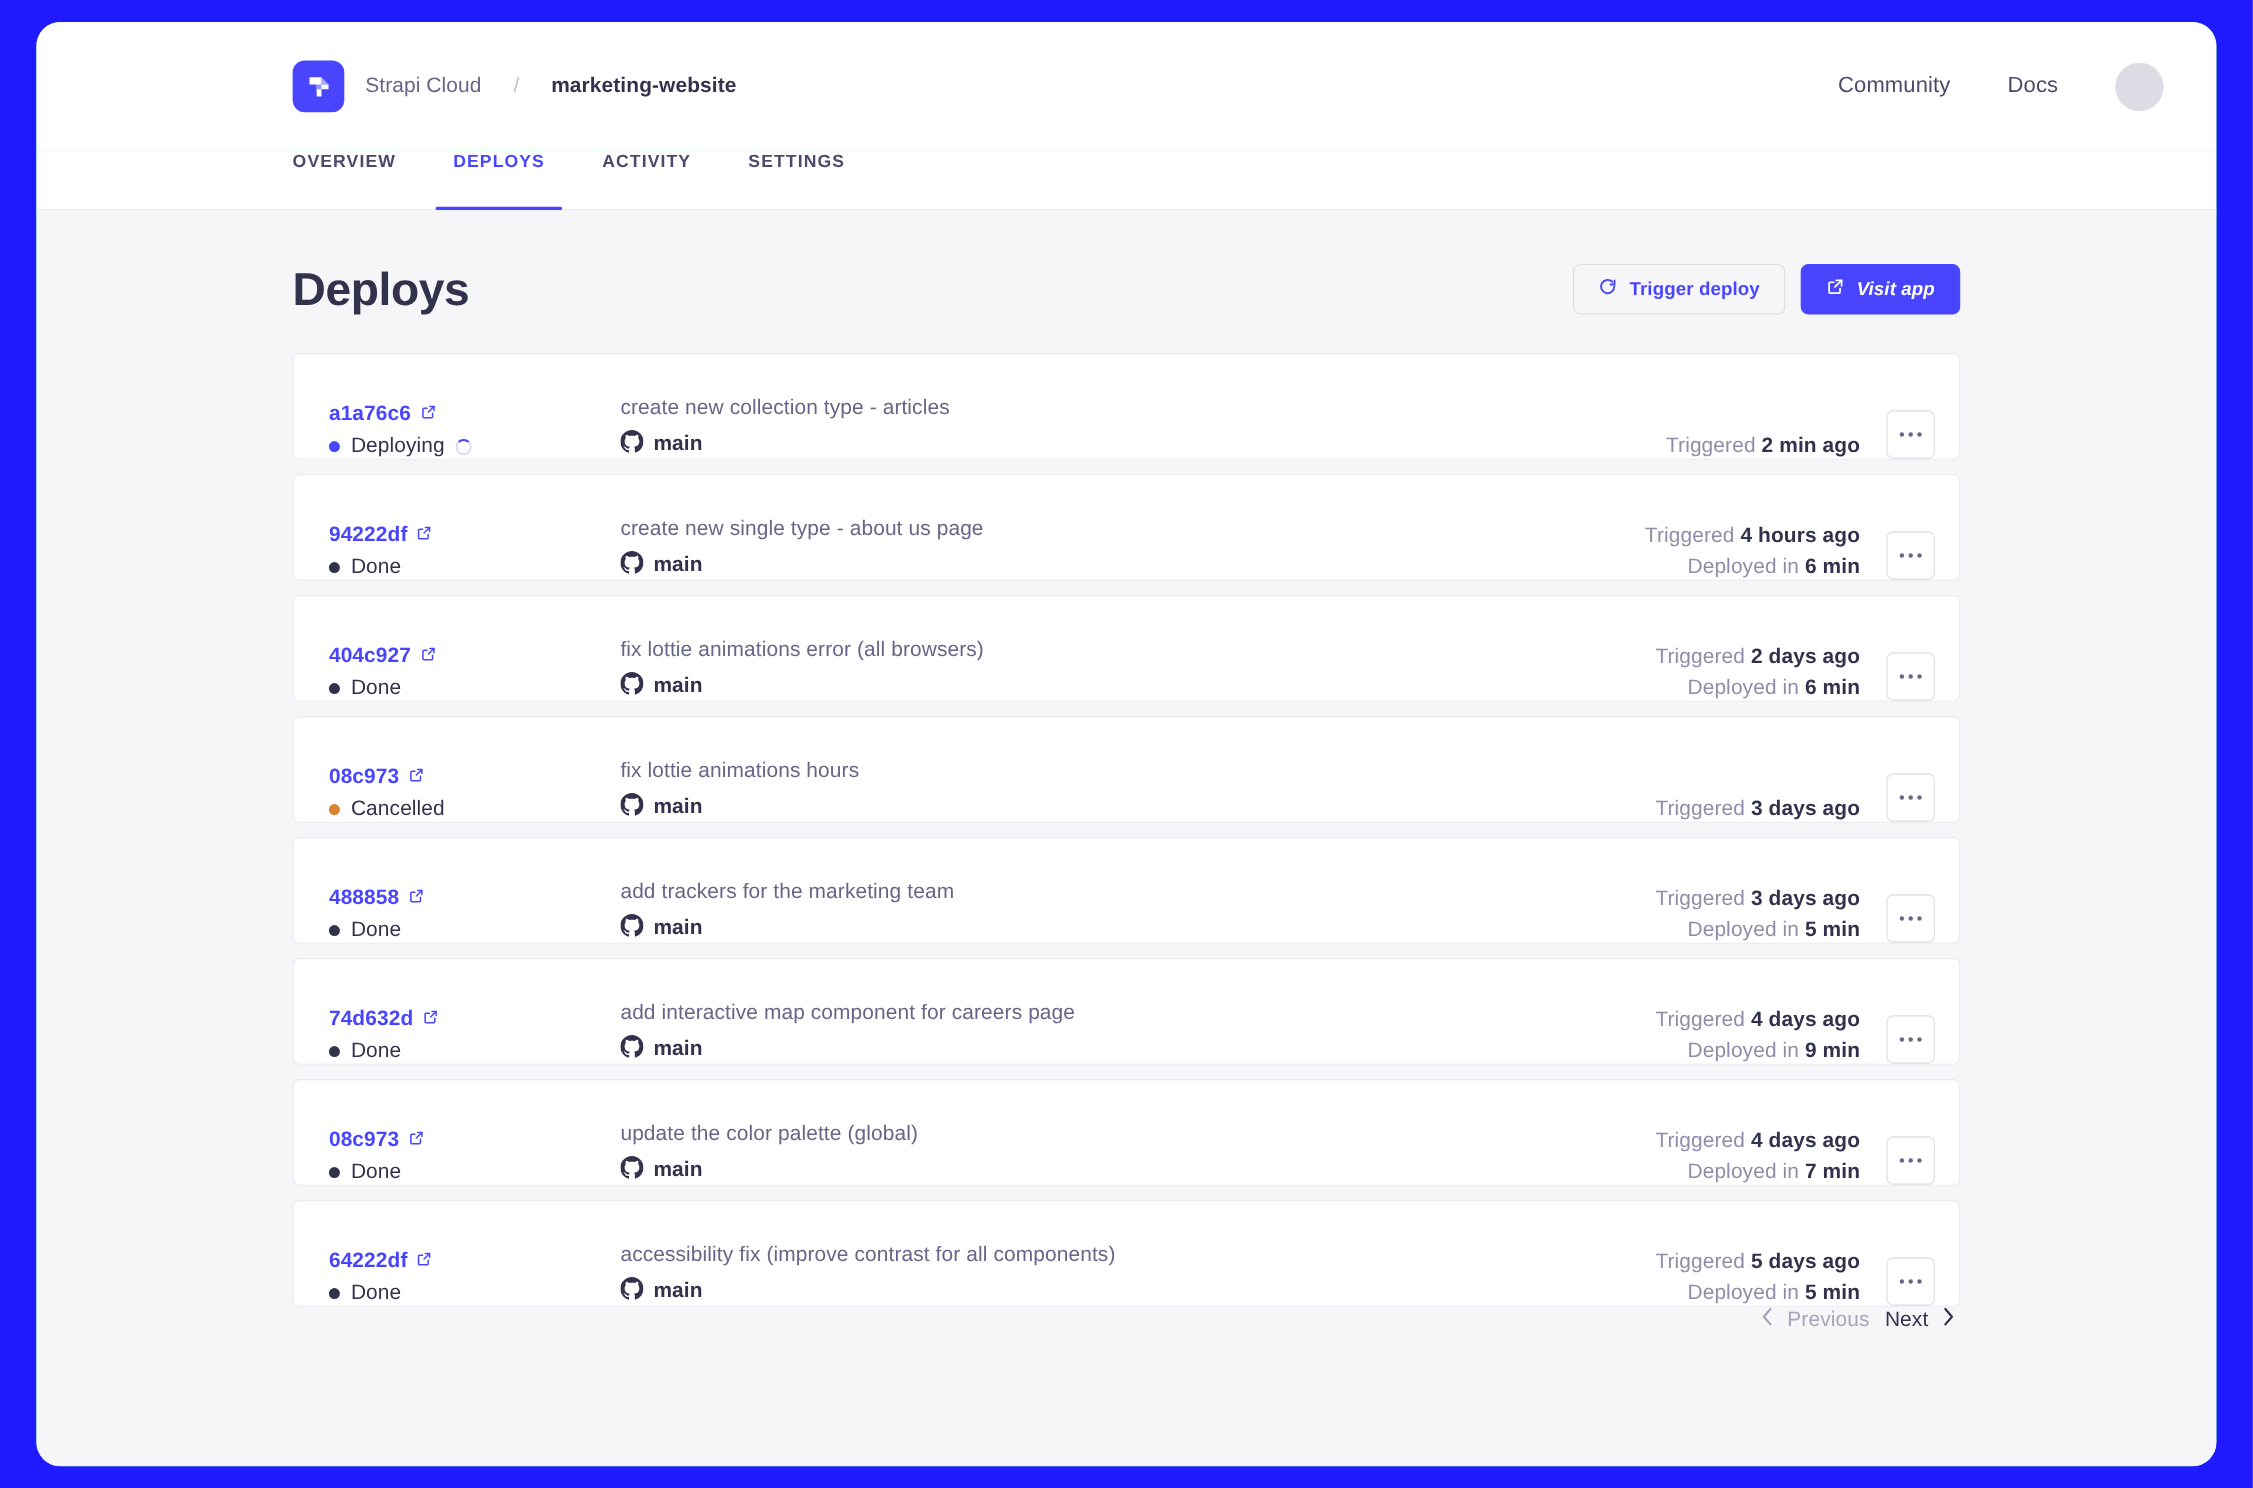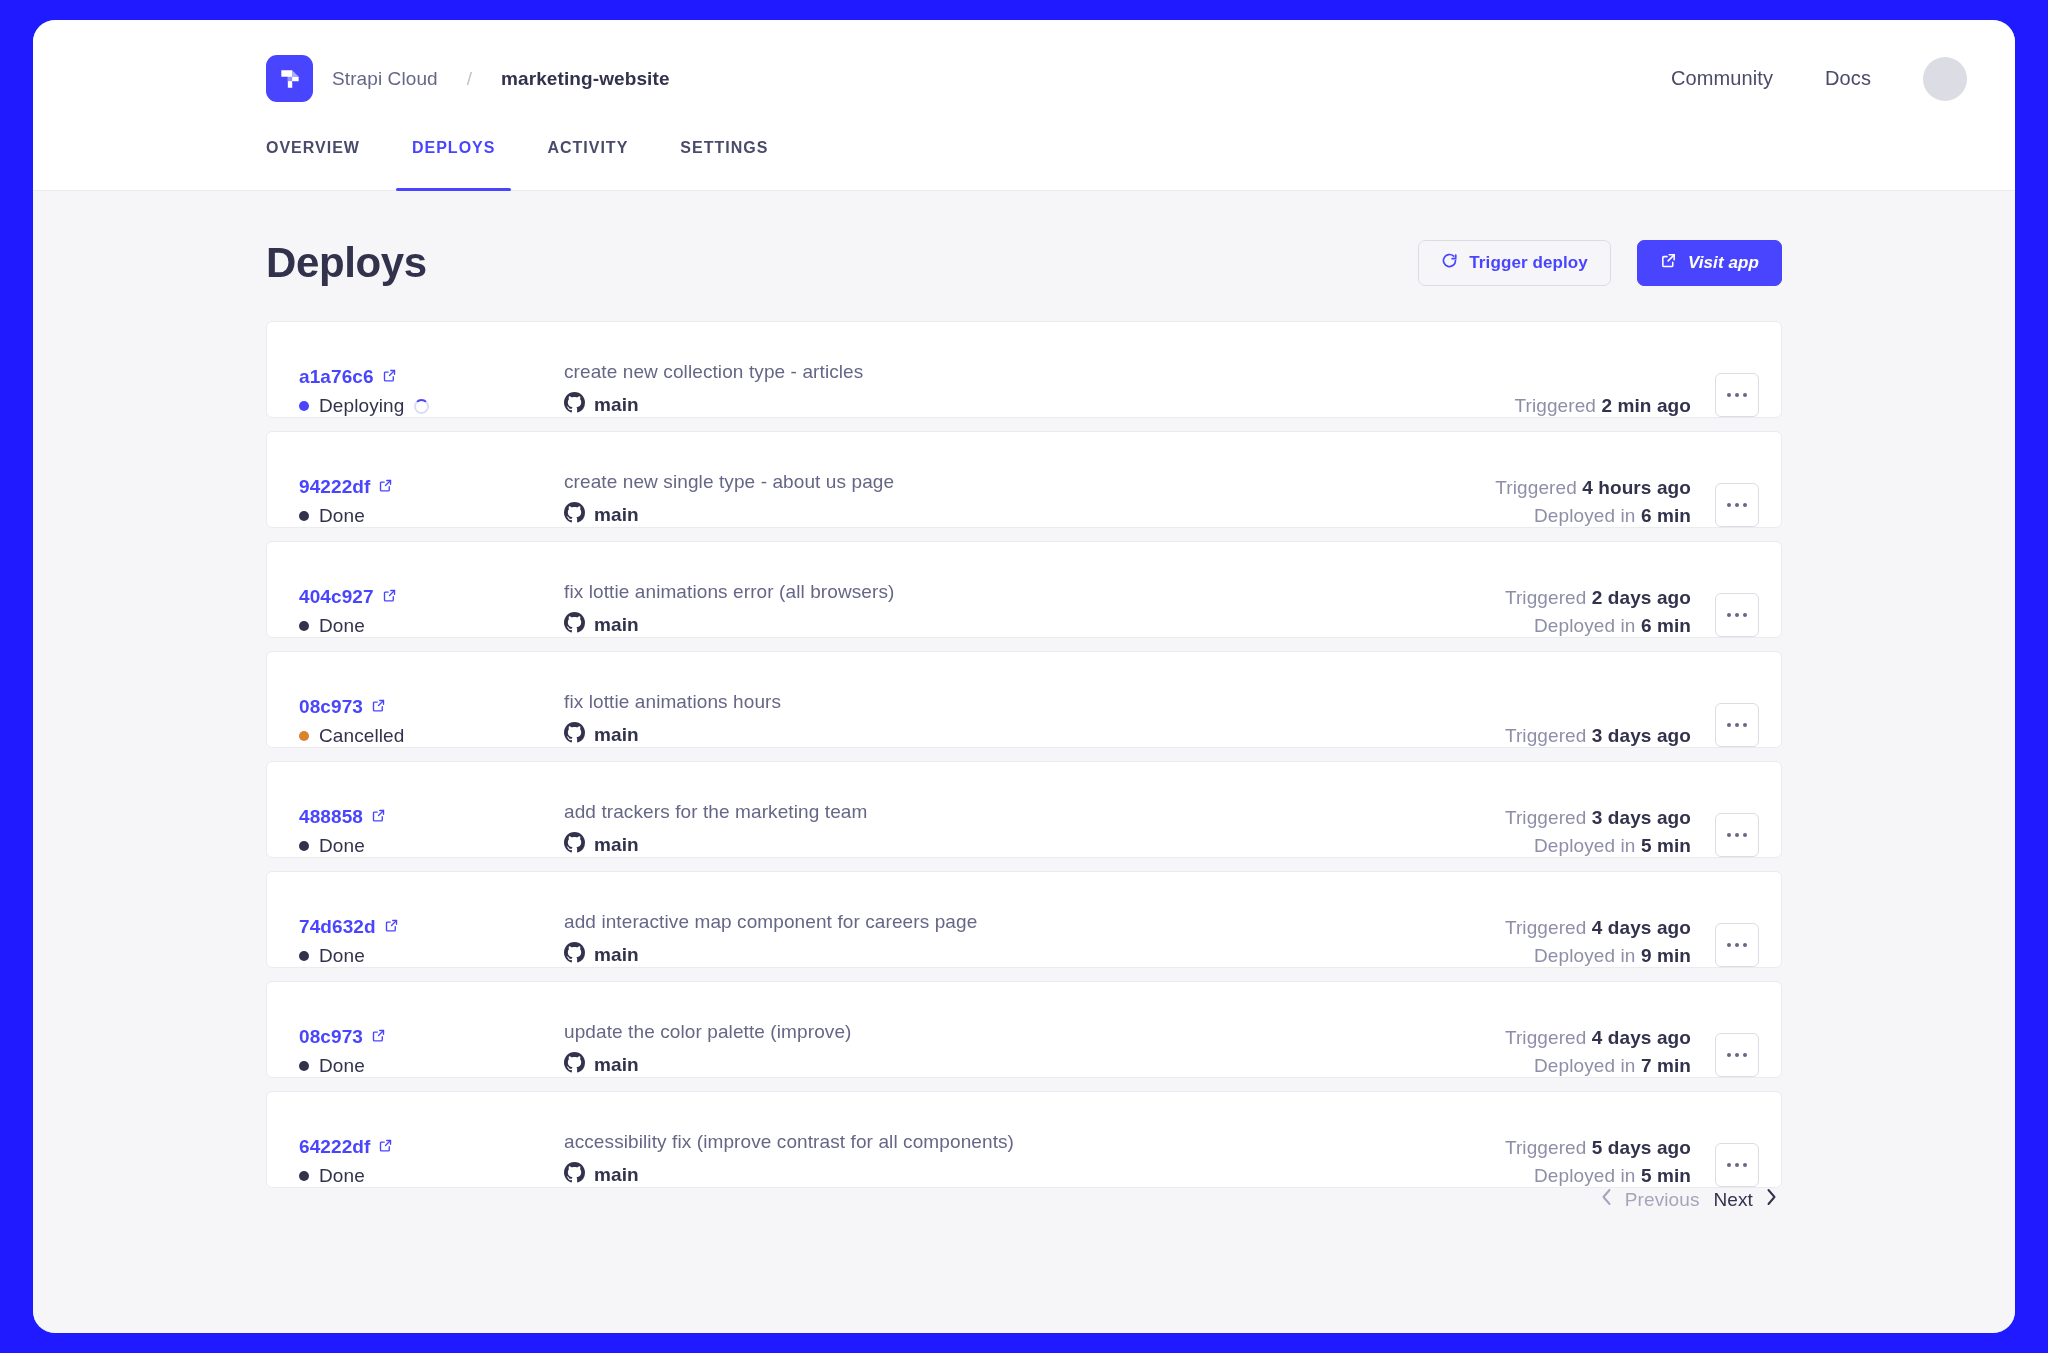--- a/index.html
+++ b/index.html
@@ -145,21 +145,21 @@
   .page-title {
     font-size: 42px;
     font-weight: bold;
     color: #32324d;
     letter-spacing: -.4px;
   }
   .page-actions {
     margin-left: auto;
     display: flex;
     align-items: flex-end;
-    gap: 26px;
+    gap: 14px;
   }
 
   .btn {
     height: 46px;
     border-radius: 7px;
     display: inline-flex;
     align-items: center;
     gap: 11px;
     padding: 0 22px;
     font-size: 17px;
@@ -599,21 +599,21 @@
                   <path d="M20 4l-8 8"></path>
                   <path d="M18 14v5a1.5 1.5 0 0 1-1.5 1.5h-11A1.5 1.5 0 0 1 4 19V8a1.5 1.5 0 0 1 1.5-1.5H10"></path>
                 </svg></span>
             </div>
             <div class="status-line">
               <span class="dot" style="background:#32324d"></span>
               <span class="status-text">Done</span>
             </div>
           </div>
           <div class="col-message">
-            <div class="commit-message">update the color palette (improve)</div>
+            <div class="commit-message">update the color palette (global)</div>
             <div class="branch-line">
               <span><svg width="21" height="21" viewBox="0 0 16 16" fill="#32324d" aria-hidden="true">
                   <path d="M8 0C3.58 0 0 3.58 0 8c0 3.54 2.29 6.53 5.47 7.59.4.07.55-.17.55-.38 0-.19-.01-.82-.01-1.49-2.01.37-2.53-.49-2.69-.94-.09-.23-.48-.94-.82-1.13-.28-.15-.68-.52-.01-.53.63-.01 1.08.58 1.23.82.72 1.21 1.87.87 2.33.66.07-.52.28-.87.51-1.07-1.78-.2-3.64-.89-3.64-3.95 0-.87.31-1.59.82-2.15-.08-.2-.36-1.02.08-2.12 0 0 .67-.21 2.2.82.64-.18 1.32-.27 2-.27s1.36.09 2 .27c1.53-1.04 2.2-.82 2.2-.82.44 1.1.16 1.92.08 2.12.51.56.82 1.27.82 2.15 0 3.07-1.87 3.75-3.65 3.95.29.25.54.73.54 1.48 0 1.07-.01 1.93-.01 2.2 0 .21.15.46.55.38A8.01 8.01 0 0 0 16 8c0-4.42-3.58-8-8-8z"></path>
                 </svg></span>
               <span class="branch-name">main</span>
             </div>
           </div>
           <div class="col-time">
             <div class="time-line">Triggered <b>4 days ago</b></div>
             <div class="time-line">Deployed in <b>7 min</b></div>

